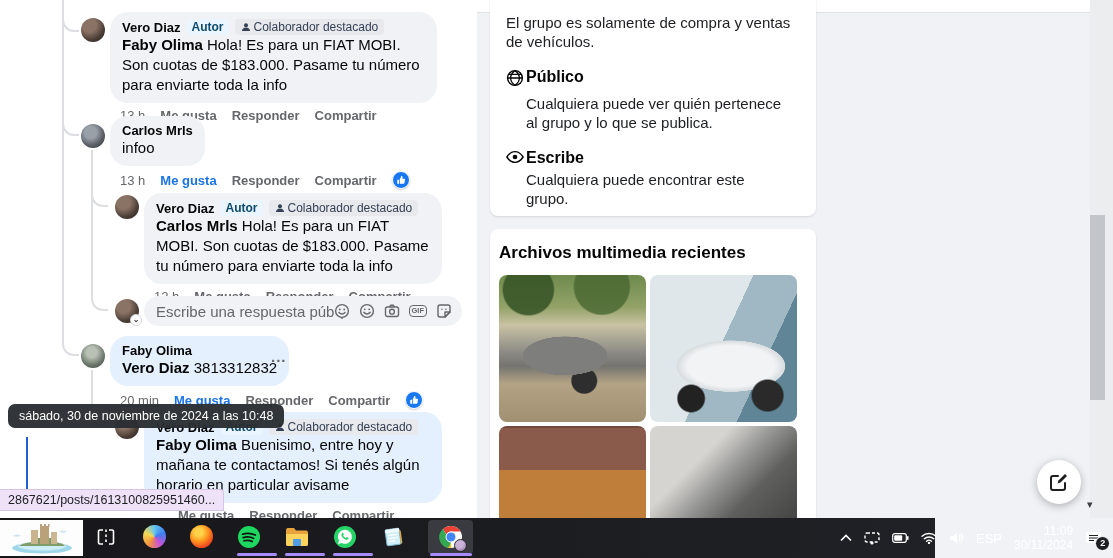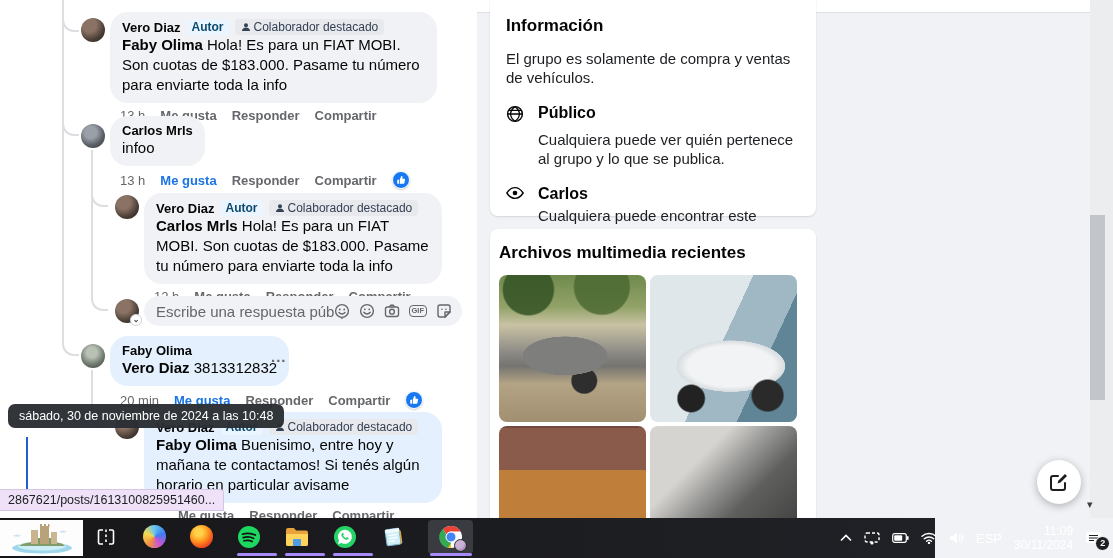--- a/index.html
+++ b/index.html
@@ -55,21 +55,21 @@
   .statusbar { position:absolute; left:0; top:489px; background:#EFE2F8; border:1px solid #d5c4e4; border-left:none;
                border-radius:0 4px 0 0; font-size:12.5px; color:#202124; padding:3px 8px; z-index:25; white-space:nowrap; }
   .blue-line { position:absolute; left:26px; top:437px; width:2px; height:53px; background:#1F5FD0; z-index:5; }
 
   
   .card { position:absolute; left:490px; width:326px; background:#fff; border-radius:8px; box-shadow:0 1px 2px rgba(0,0,0,.12); }
   .card-about { top:-16px; height:232px; padding:16px; }
   .card-media { top:229px; height:330px; padding:14px 9px; }
   .card-title { font-size:17px; font-weight:700; color:#050505; }
   .about-desc { margin-top:13px; font-size:15px; color:#1c1e21; line-height:19px; }
-  .about-row { display:flex; gap:12px; margin-top:17px; }
+  .about-row { display:flex; margin-top:17px; }
   .about-row .ic { flex:0 0 20px; padding-top:1px; }
   .about-h { font-size:16px; font-weight:600; color:#050505; }
   .about-s { font-size:15px; color:#1c1e21; line-height:19px; margin-top:3px; }
 
   .media-grid { display:grid; grid-template-columns:147px 147px; gap:4px; margin-top:12px; }
   .media-grid .ph { width:147px; height:147px; border-radius:8px; }
   .ph1 { background:
       radial-gradient(circle at 20% 10%, rgba(52,82,36,.85) 0 14%, transparent 15%),
       radial-gradient(circle at 70% 8%, rgba(72,102,48,.8) 0 16%, transparent 17%),
       radial-gradient(ellipse 70px 32px at 45% 55%, #7e7e7c 0 60%, transparent 61%),
@@ -277,21 +277,20 @@
         <span class="lnk">Compartir</span>
       </div>
     </div>
   </div>
 
   <div class="top-strip"></div>
   <div class="cut-btn" style="left:723px; top:0; width:30px;"></div>
   <div class="cut-btn" style="left:781px; top:0; width:31px;"></div>
 
   <div class="card card-about">
-    <div class="card-title" style="margin-top:16px;">Información</div>
     <div class="about-desc">El grupo es solamente de compra y ventas de vehículos.</div>
     <div class="about-row">
       <div class="ic">
         <svg width="18" height="18" viewBox="0 0 20 20">
             <circle cx="10" cy="10" r="8.2" fill="none" stroke="#050505" stroke-width="1.6"></circle>
             <path d="M10 1.8c-6.5 4.8-6.5 11.6 0 16.4M10 1.8c6.5 4.8 6.5 11.6 0 16.4" fill="none" stroke="#050505" stroke-width="1.4"></path>
             <path d="M2 10h16M3 6h14" fill="none" stroke="#050505" stroke-width="1.4"></path>
           </svg>
       </div>
       <div>
@@ -300,21 +299,21 @@
       </div>
     </div>
     <div class="about-row">
       <div class="ic">
         <svg width="18" height="14" viewBox="0 0 20 14">
             <path d="M1 7c3-4.7 6-6 9-6s6 1.3 9 6c-3 4.7-6 6-9 6S4 11.7 1 7z" fill="none" stroke="#050505" stroke-width="1.6"></path>
             <circle cx="10" cy="7" r="2.6" fill="#050505"></circle>
           </svg>
       </div>
       <div>
-        <div class="about-h">Carlos</div>
+        <div class="about-h">Escribe</div>
         <div class="about-s" style="width:265px;">Cualquiera puede encontrar este grupo.</div>
       </div>
     </div>
   </div>
 
   <div class="card card-media">
     <div class="card-title">Archivos multimedia recientes</div>
     <div class="media-grid">
       <div class="ph ph1"></div>
       <div class="ph ph2"></div>

